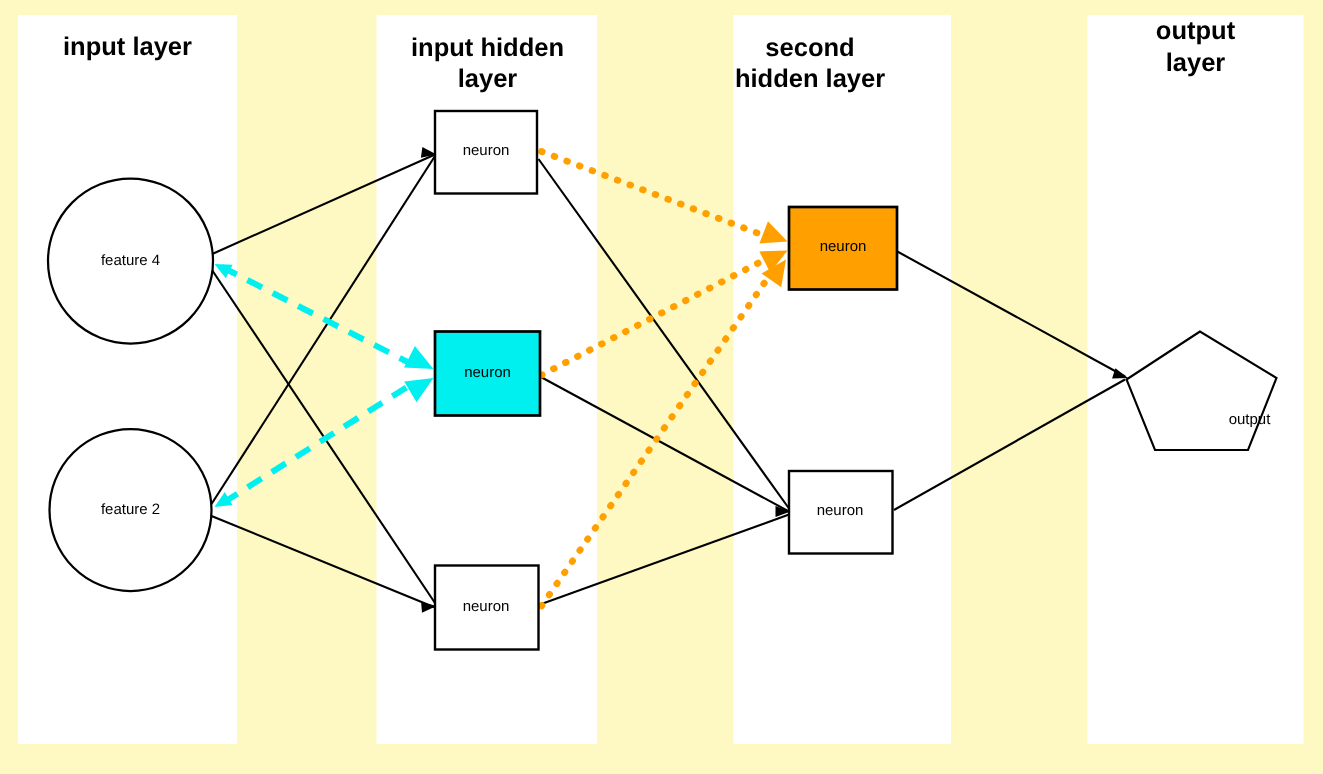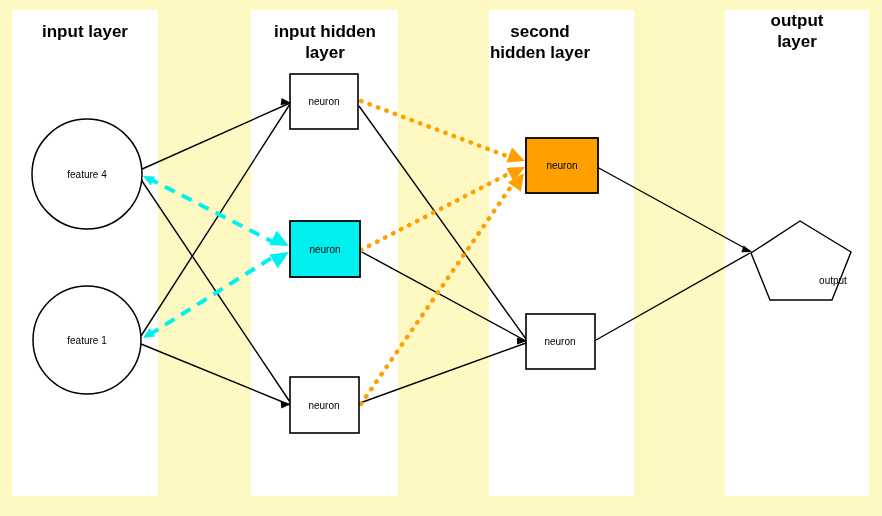--- a/index.html
+++ b/index.html
@@ -99,21 +99,21 @@
   </svg>
 
   <div class="txt layer-title" style="left:85px;  top:31px;">input layer</div>
   <div class="txt layer-title" style="left:325px; top:42px;">input hidden
 layer</div>
   <div class="txt layer-title" style="left:540px; top:42px;">second
 hidden layer</div>
   <div class="txt layer-title" style="left:797px; top:31px;">output layer</div>
 
   <div class="txt node-label" style="left:87px;  top:174px;">feature 4</div>
-  <div class="txt node-label" style="left:87px;  top:340px;">feature 1</div>
+  <div class="txt node-label" style="left:87px;  top:340px;">feature 2</div>
   <div class="txt node-label" style="left:324px; top:101px;">neuron</div>
   <div class="txt node-label" style="left:325px; top:249px;">neuron</div>
   <div class="txt node-label" style="left:324px; top:405px;">neuron</div>
   <div class="txt node-label" style="left:562px; top:165px;">neuron</div>
   <div class="txt node-label" style="left:560px; top:341px;">neuron</div>
   <div class="txt node-label" style="left:801px; top:280px;margin-left:32px;">output</div>
 
 </div>
 
 </body></html>

